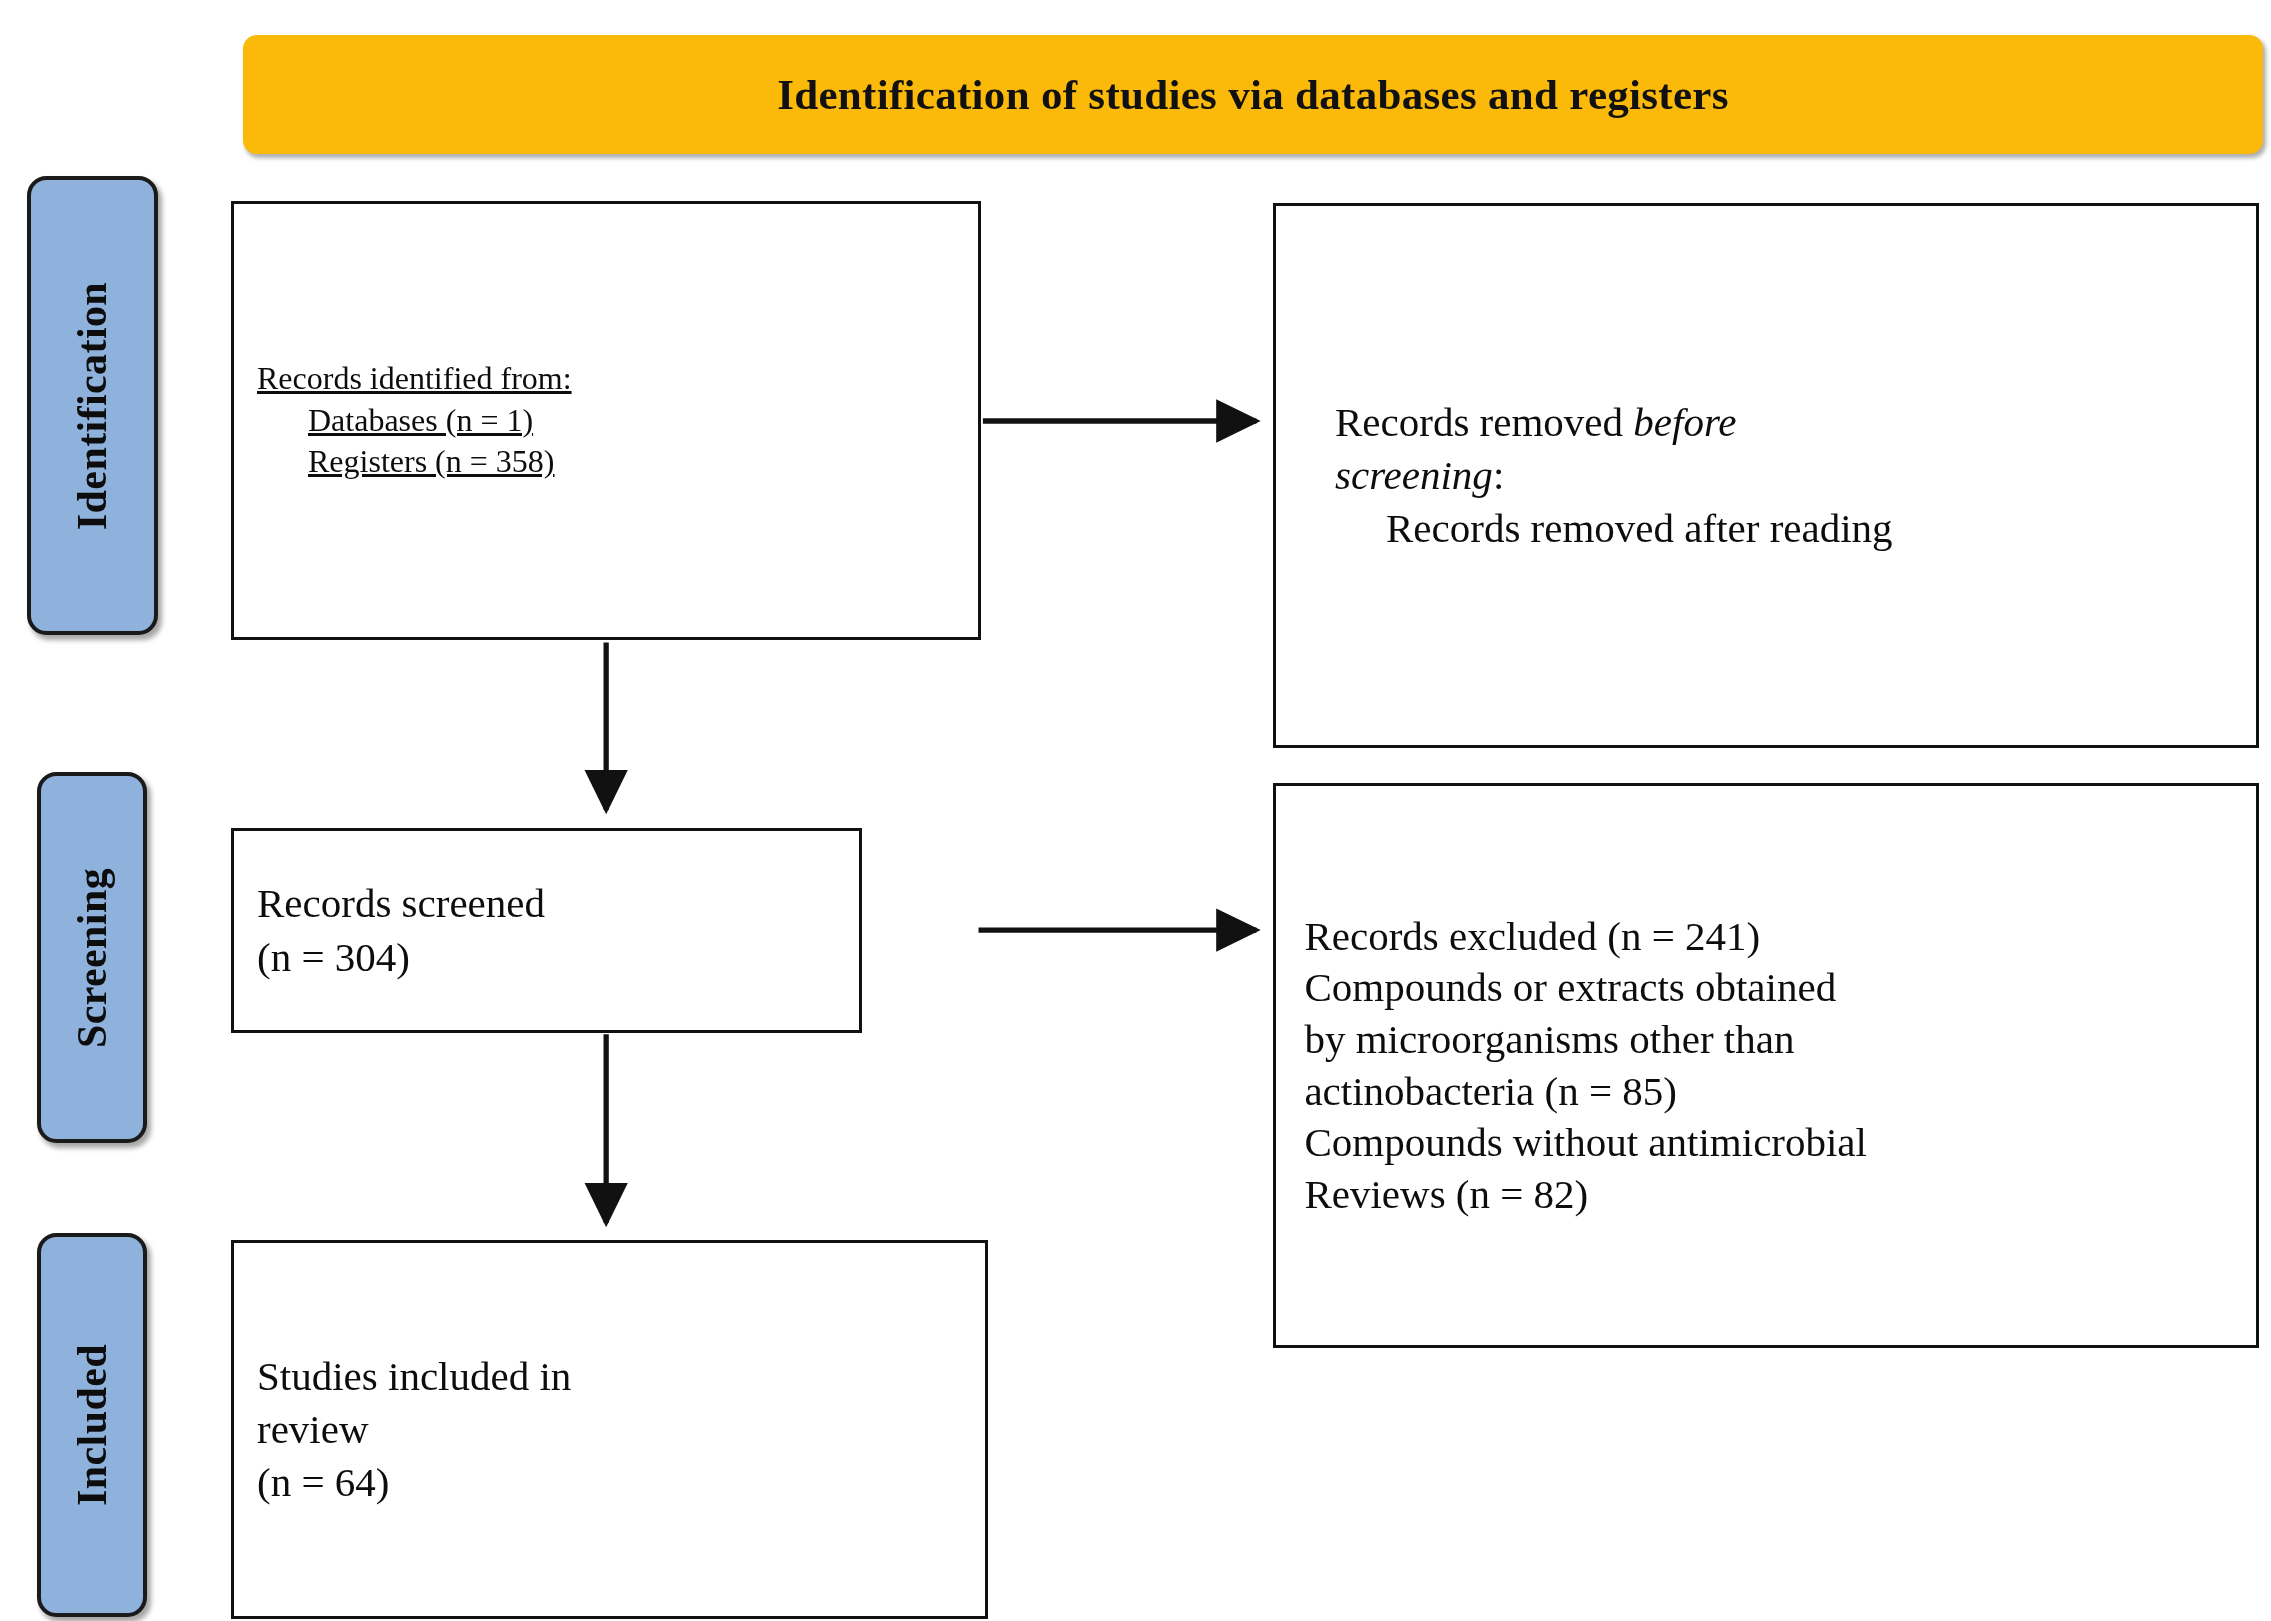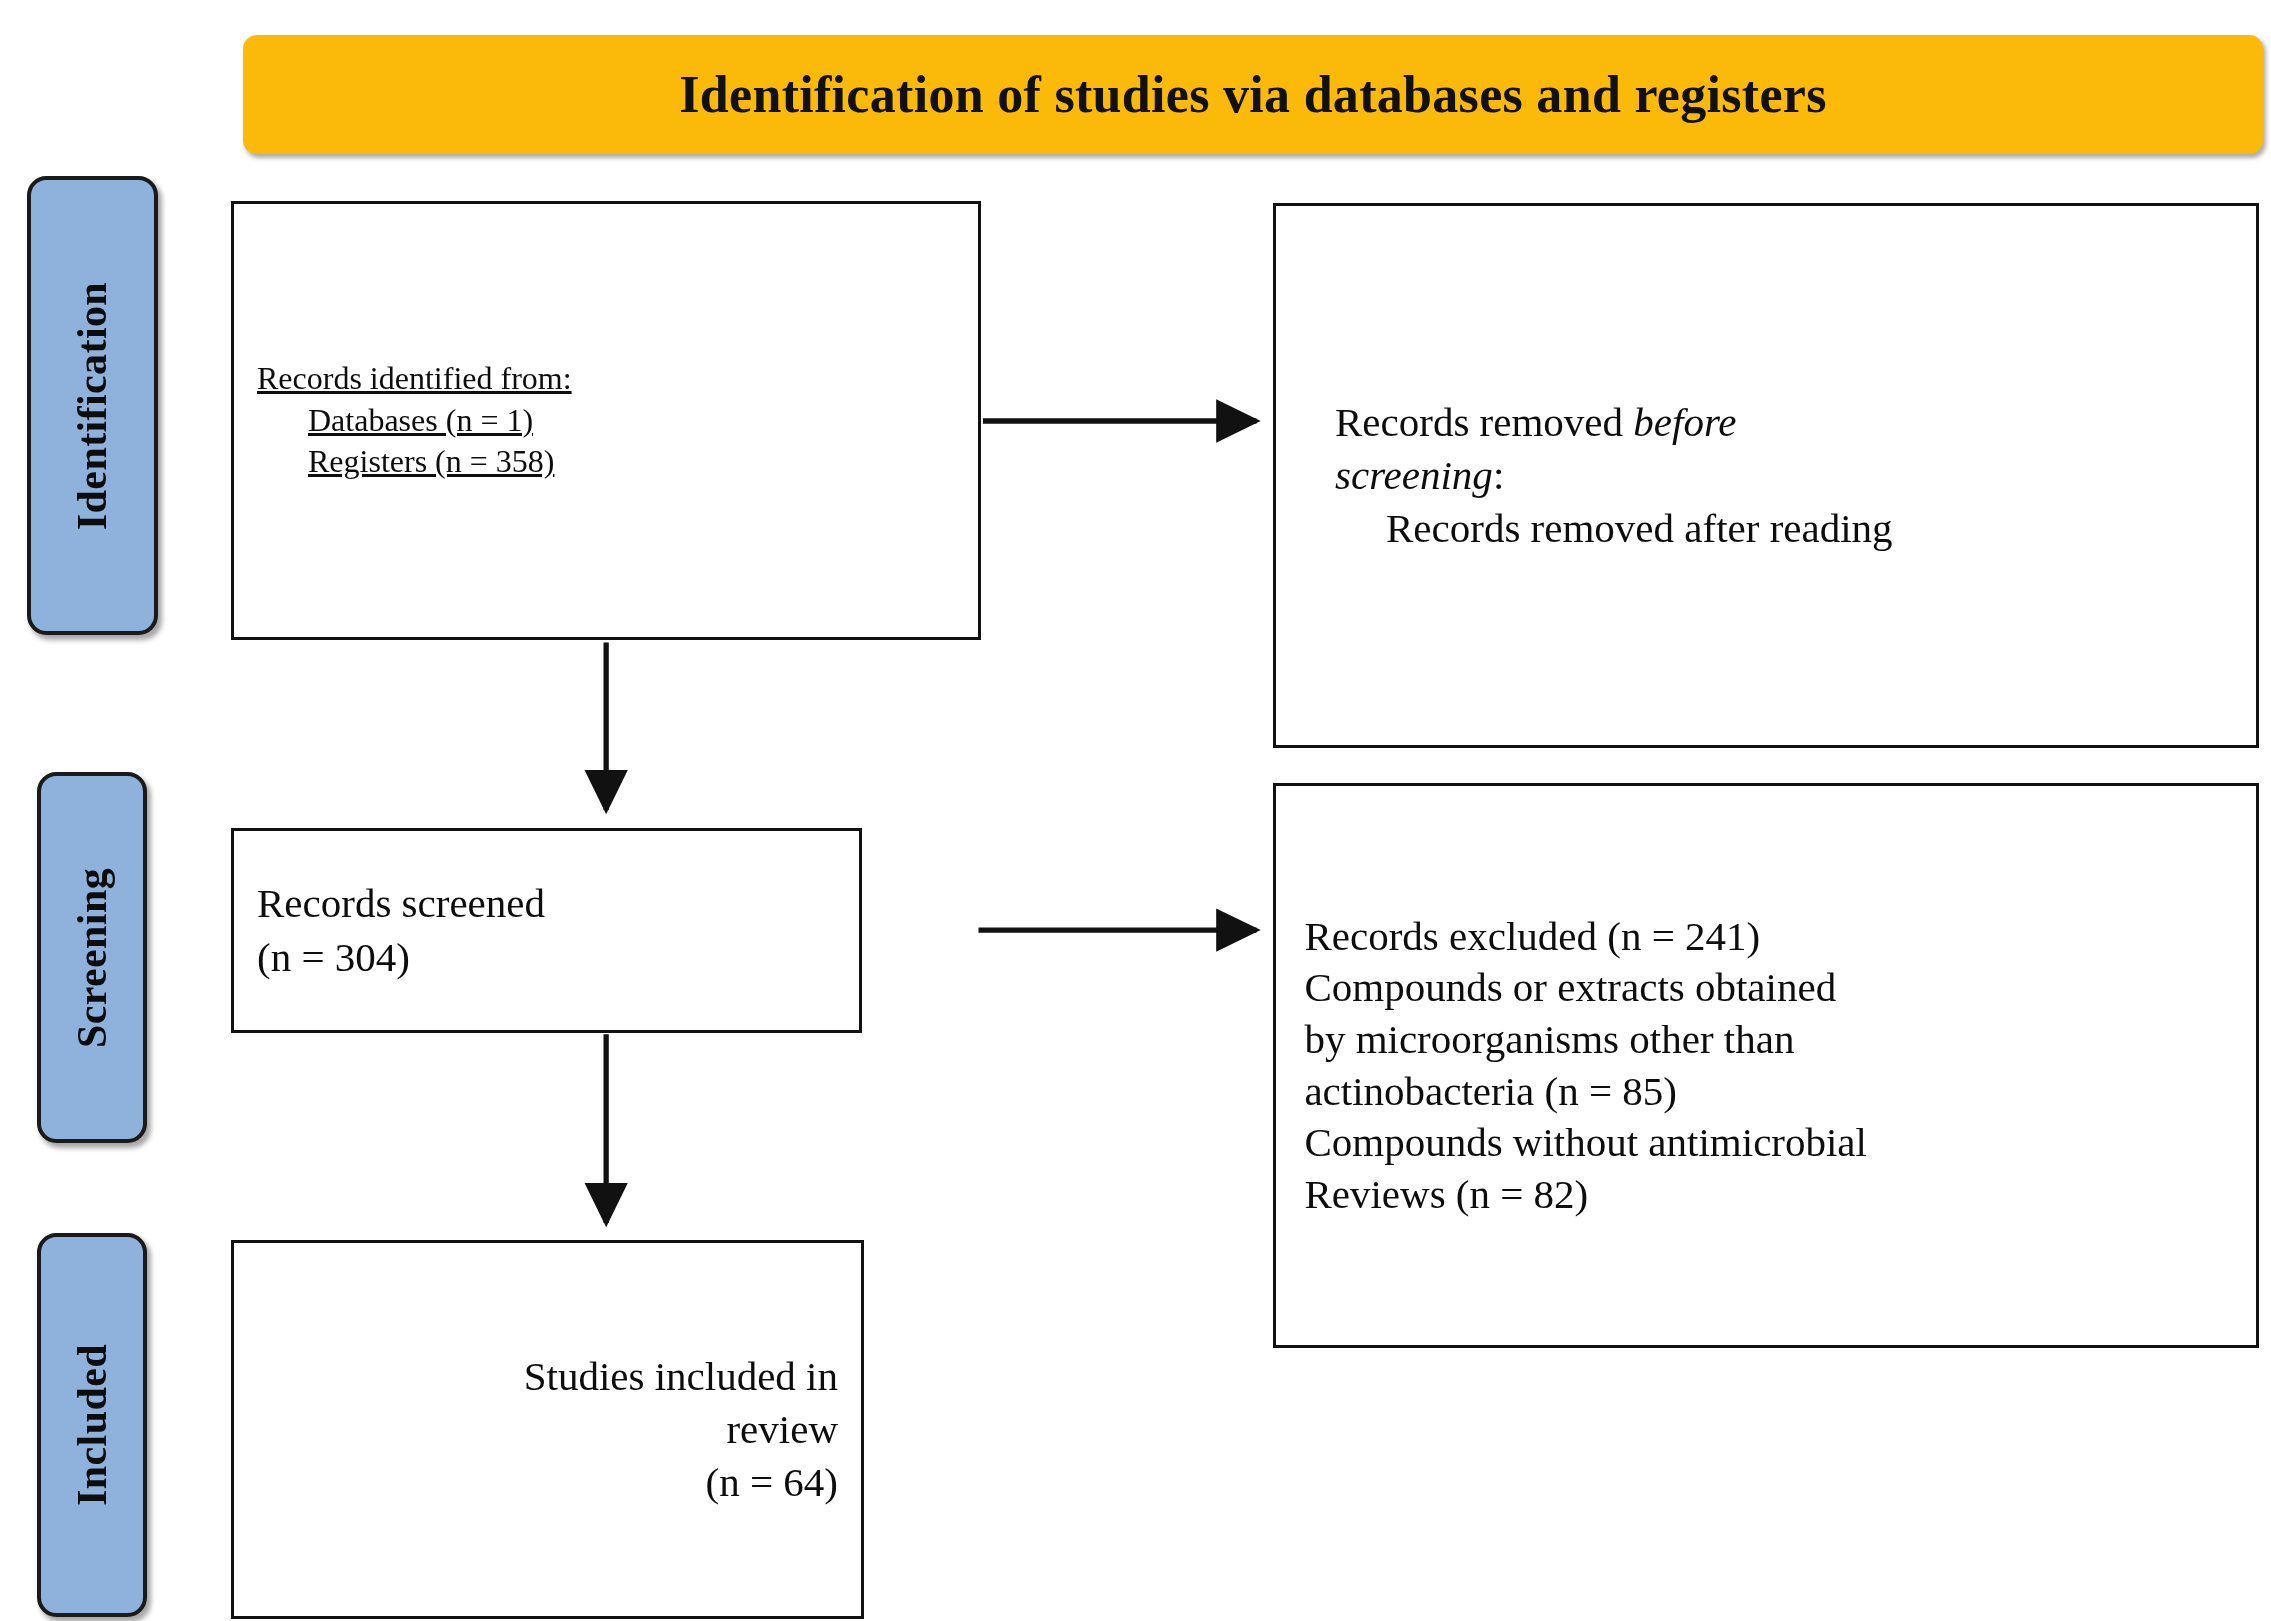--- a/index.html
+++ b/index.html
@@ -32,21 +32,21 @@
     border-radius: 14px;
     box-shadow: 2.6px 3.5px 4.4px rgba(0,0,0,0.32);
     display: flex;
     align-items: center;
     justify-content: center;
     box-sizing: border-box;
   }
   .header-title {
     font-family: "Liberation Serif", "DejaVu Serif", serif;
     font-weight: bold;
-    font-size: 52px;
+    font-size: 43px;
     letter-spacing: 0.3px;
     color: #111111;
     text-align: center;
     line-height: 1.1;
     white-space: nowrap;
   }
 
   
   .stage-label {
     position: absolute;
@@ -92,21 +92,21 @@
   }
   .box-line { white-space: nowrap; }
   .indent-1 { padding-left: 51px; }
   .ital { font-style: italic; }
 
   
   #box-identified      { left: 231px;  top: 201px;  width: 750px;  height: 439px; }
   #box-removed-before  { left: 1273px; top: 203px;  width: 986px; height: 545px; padding-left: 36px; }
   #box-screened        { left: 231px;  top: 828px;  width: 631px;  height: 205px; }
   #box-excluded        { left: 1273px; top: 783px;  width: 986px; height: 565px; }
-  #box-included        { left: 231px;  top: 1240px; width: 633px;  height: 379px; text-align: right; }
+  #box-included        { left: 231px;  top: 1240px; width: 757px;  height: 379px; }
 
   #box-identified .box-lines { font-size: 32px; text-decoration: underline; }
   #box-removed-before .box-lines { font-size: 41px; }
   #box-excluded .box-lines { font-size: 41px; line-height: 1.26; padding: 0 19.4px; margin-left: 9px; }
   #box-included .box-lines { font-size: 41px; }
 
   
   #connectors {
     position: absolute;
     left: 0;

